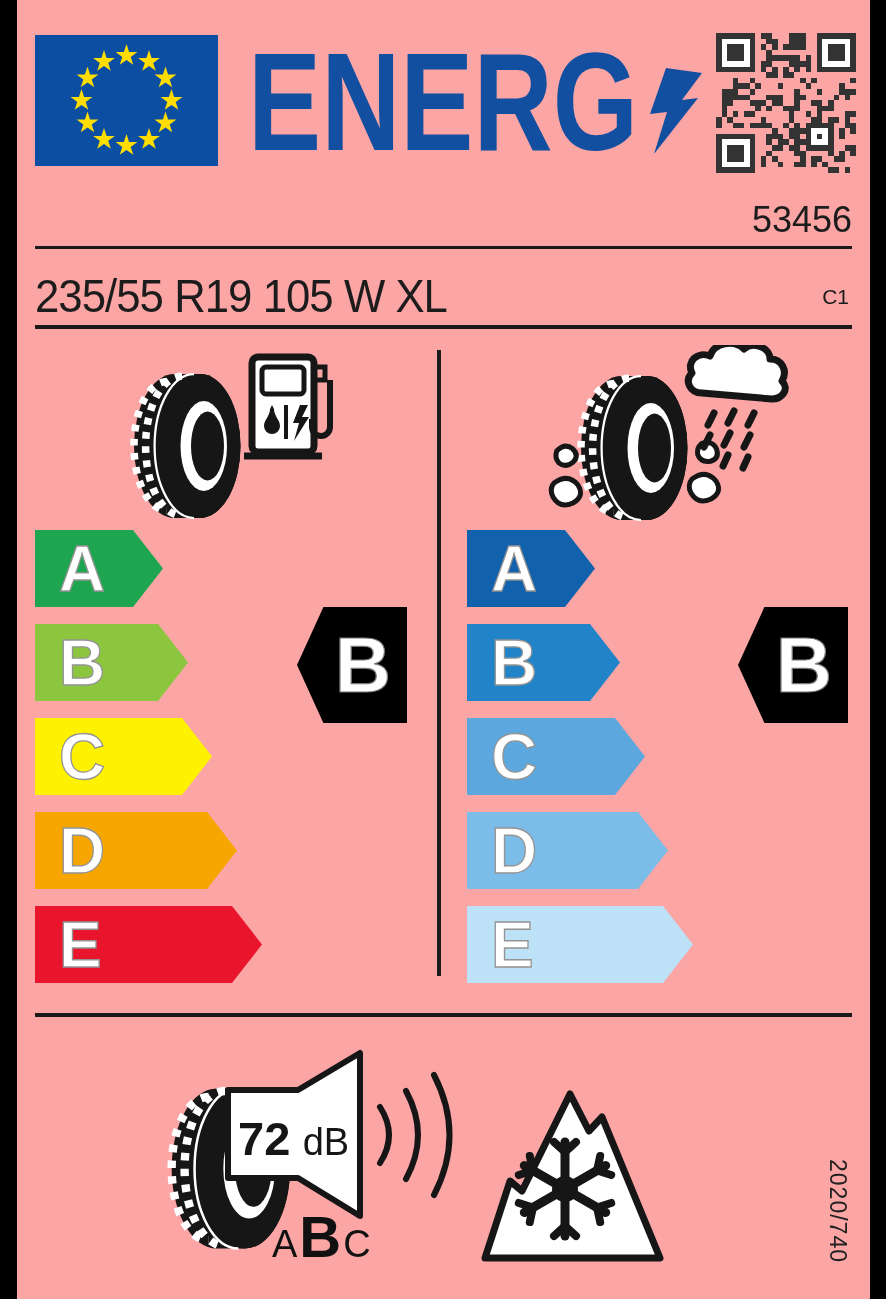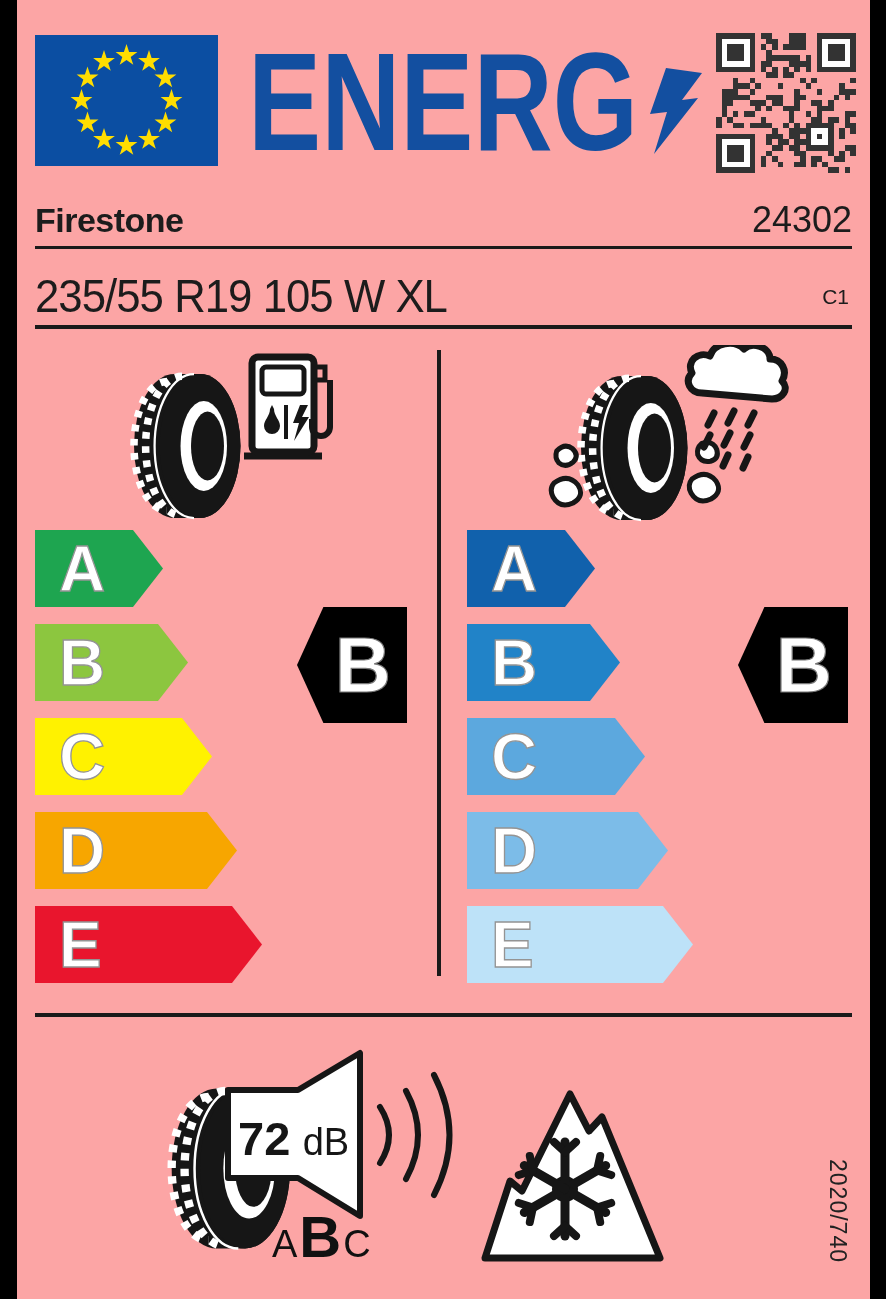--- a/index.html
+++ b/index.html
@@ -277,22 +277,21 @@
       <rect x="19" y="1" width="5" height="5" fill="#fff"></rect>
       <rect x="20" y="2" width="3" height="3" fill="#333"></rect>
       <rect x="0" y="18" width="7" height="7" fill="#333"></rect>
       <rect x="1" y="19" width="5" height="5" fill="#fff"></rect>
       <rect x="2" y="20" width="3" height="3" fill="#333"></rect>
       <rect x="16" y="16" width="5" height="5" fill="#333"></rect>
       <rect x="17" y="17" width="3" height="3" fill="#fff"></rect>
       <rect x="18" y="18" width="1" height="1" fill="#333"></rect>
     </svg>
 
-  <div class="brand">Firestone</div>
-  <div class="article">24302</div>
+  <div class="article">53456</div>
   <div class="rule rule-1"></div>
   <div class="size">235/55 R19 105 W XL</div>
   <div class="tclass">C1</div>
   <div class="rule rule-2"></div>
 
   <svg class="icon" style="left:125px;top:348px" width="210" height="175" viewBox="0 0 210 175">
     <use href="#tyre-shape" transform="translate(3,23) scale(0.75)"></use>
     <g transform="translate(123,5)" fill="none" stroke="#161616">
       <line x1="-4" y1="103" x2="74" y2="103" stroke-width="7"></line>
       <rect x="4" y="4" width="62" height="95" rx="6" stroke-width="7" fill="#fff"></rect>

